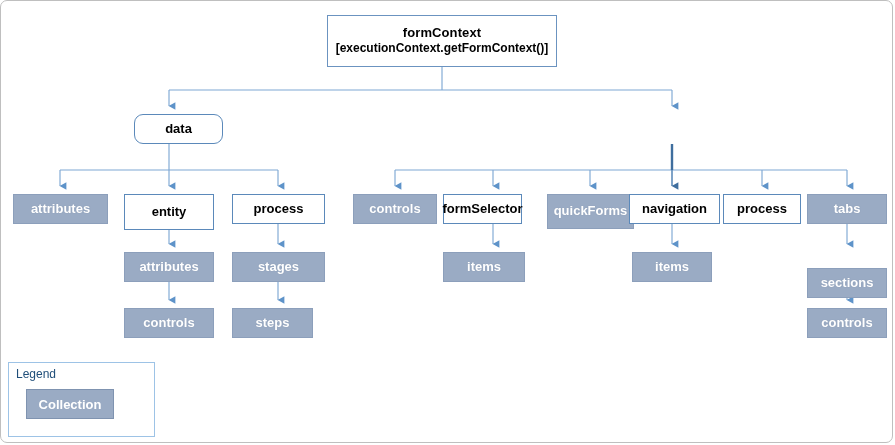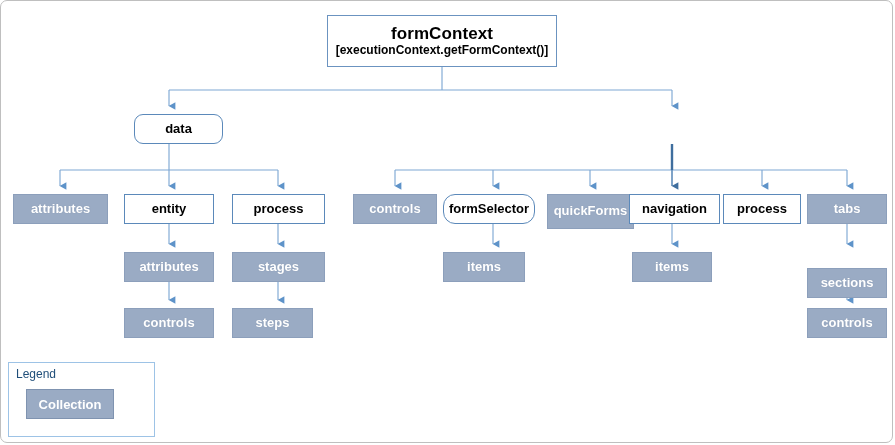--- a/index.html
+++ b/index.html
@@ -68,21 +68,21 @@
     font-size: 13px;
     text-shadow: 0 0 1px rgba(120,135,160,.5);
   }
   
   .node.root {
     background: #ffffff;
     border: 1px solid #6b93c0;
     color: #000000;
   }
   .node.root .title {
-    font-size: 17px;
+    font-size: 13px;
     font-weight: bold;
     letter-spacing: .1px;
     margin-bottom: 1px;
   }
   .node.root .subtitle {
     font-size: 12px;
     font-weight: bold;
   }
   
   #legend {
@@ -180,42 +180,42 @@
     <span class="title lbl">formContext</span>
     <span class="subtitle lbl">[executionContext.getFormContext()]</span>
   </div>
 
   <div class="node plain" style="left: 134px; top: 114px; width: 89px; height: 30px; border-radius: 9px;">
       <span class="lbl">data</span>
     </div>
     <div class="node collection" style="left: 13px; top: 194px; width: 95px; height: 30px;">
       <span class="lbl">attributes</span>
     </div>
-    <div class="node plain" style="left: 124px; top: 194px; width: 90px; height: 30px;">
+    <div class="node plain" style="left: 124px; top: 194px; width: 90px; height: 36px;">
       <span class="lbl">entity</span>
     </div>
     <div class="node plain" style="left: 232px; top: 194px; width: 93px; height: 30px;">
       <span class="lbl">process</span>
     </div>
     <div class="node collection" style="left: 124px; top: 252px; width: 90px; height: 30px;">
       <span class="lbl">attributes</span>
     </div>
     <div class="node collection" style="left: 124px; top: 308px; width: 90px; height: 30px;">
       <span class="lbl">controls</span>
     </div>
     <div class="node collection" style="left: 232px; top: 252px; width: 93px; height: 30px;">
       <span class="lbl">stages</span>
     </div>
     <div class="node collection" style="left: 232px; top: 308px; width: 81px; height: 30px;">
       <span class="lbl">steps</span>
     </div>
     <div class="node collection" style="left: 353px; top: 194px; width: 84px; height: 30px;">
       <span class="lbl">controls</span>
     </div>
-    <div class="node plain" style="left: 443px; top: 194px; width: 92px; height: 30px; border-radius: 12px;">
+    <div class="node plain" style="left: 443px; top: 194px; width: 79px; height: 30px;">
       <span class="lbl">formSelector</span>
     </div>
     <div class="node collection" style="left: 547px; top: 194px; width: 87px; height: 35px;">
       <span class="lbl">quickForms</span>
     </div>
     <div class="node plain" style="left: 629px; top: 194px; width: 91px; height: 30px;">
       <span class="lbl">navigation</span>
     </div>
     <div class="node plain" style="left: 723px; top: 194px; width: 78px; height: 30px;">
       <span class="lbl">process</span>

